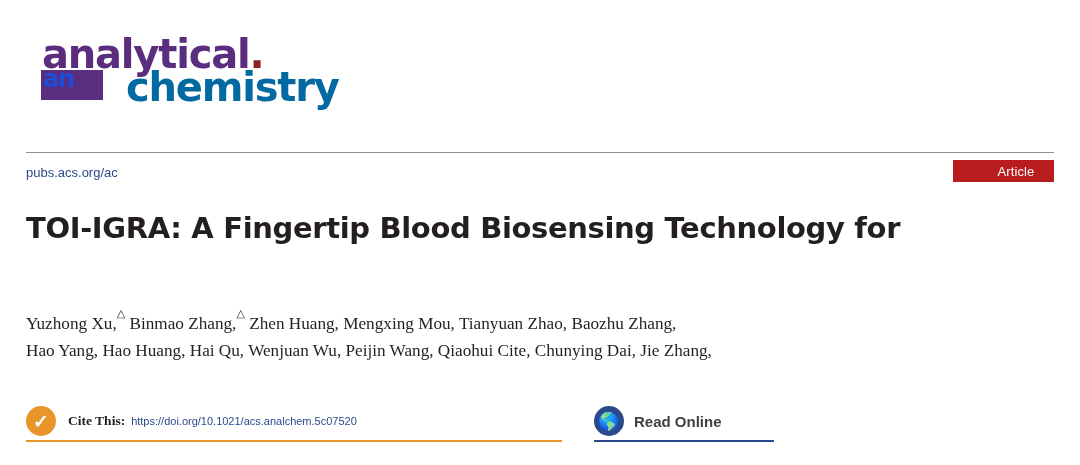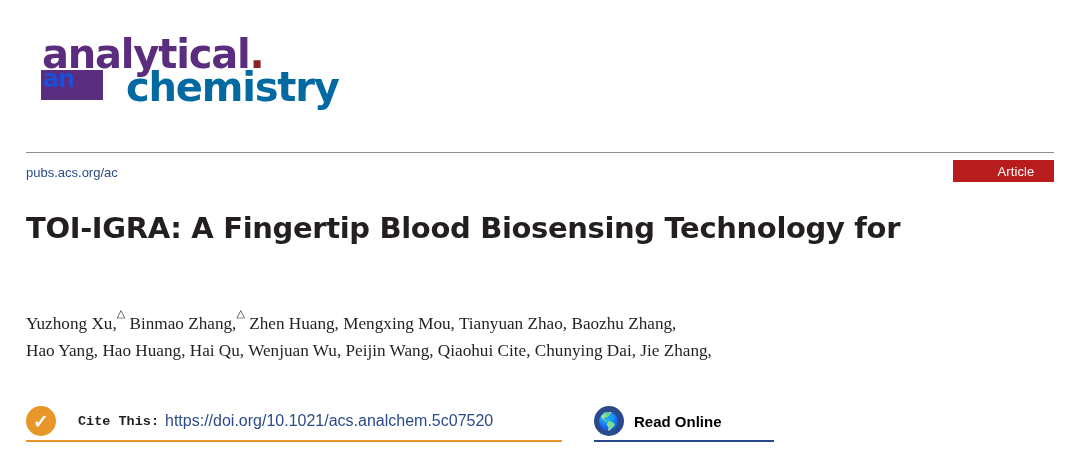--- a/index.html
+++ b/index.html
@@ -169,30 +169,30 @@
     background: #e8952a;
     display: flex;
     align-items: center;
     justify-content: center;
     color: #ffffff;
     font-size: 19px;
     font-weight: bold;
     flex: none;
   }
   .cite-text {
-    margin-left: 22px;
+    margin-left: 12px;
     font-size: 13.5px;
     font-weight: bold;
-    font-family: Liberation Mono, monospace;
+    font-family: Liberation Serif, serif;
     color: #231f20;
     white-space: nowrap;
   }
   .cite-link {
     margin-left: 6px;
-    font-size: 16px;
+    font-size: 11px;
     font-weight: normal;
     color: #2b4a8b;
     white-space: nowrap;
     text-align: right;
   }
   .cite-underline {
     position: absolute;
     left: 0;
     top: 36px;
     width: 536px;
@@ -216,21 +216,21 @@
     align-items: center;
     justify-content: center;
     color: #ffffff;
     font-size: 17px;
     flex: none;
   }
   .read-text {
     margin-left: 10px;
     font-size: 15px;
     font-weight: bold;
-    color: #000000;
+    color: #404040;
     white-space: nowrap;
     font-family: "Liberation Sans", sans-serif;
   }
   .read-underline {
     position: absolute;
     left: 568px;
     top: 36px;
     width: 180px;
     height: 2px;
     background: #2b4a8b;

